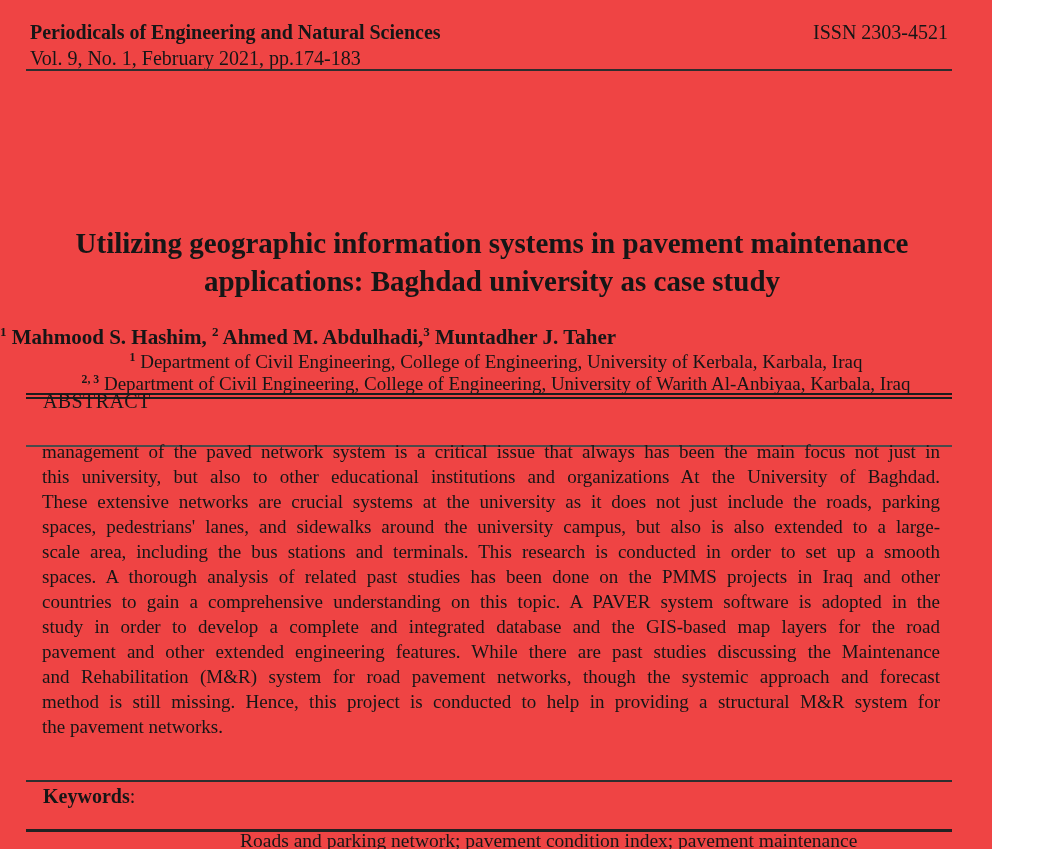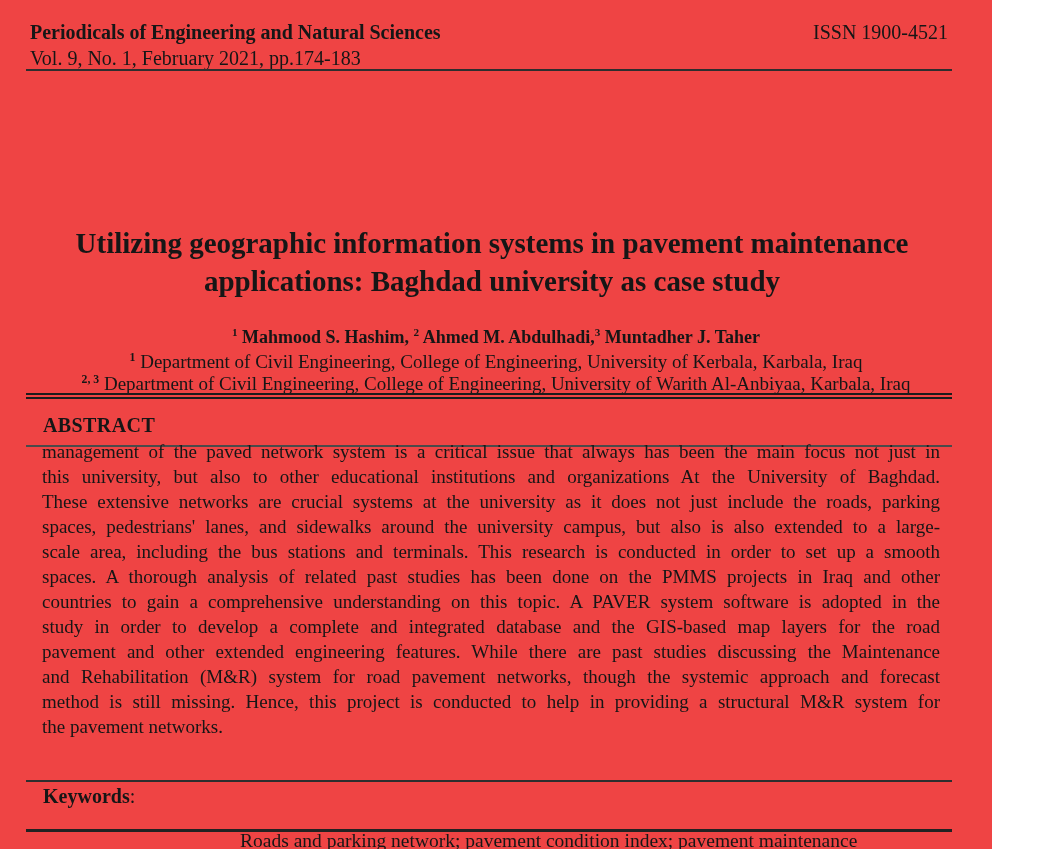--- a/index.html
+++ b/index.html
@@ -44,23 +44,23 @@
     position: absolute;
     left: 22px; right: 30px; top: 224px;
     text-align: center;
     font-weight: bold;
     font-size: 29px;
     line-height: 38px;
   }
   .authors-line {
     position: absolute;
     left: 0; right: 0; top: 324px;
-    text-align: center;
+    text-align: left;
     font-weight: bold;
-    font-size: 18px;
+    font-size: 21px;
     line-height: 26px;
   }
   .affiliations {
     position: absolute;
     left: 0; right: 0; top: 351px;
     text-align: center;
     font-size: 19px;
     line-height: 22px;
   }
   .rule-double {
@@ -68,22 +68,22 @@
     left: 26px; right: 40px; top: 393px;
     height: 6px;
     box-sizing: border-box;
     border-top: 2px solid #1c1c1c;
     border-bottom: 2px solid #1c1c1c;
   }
 
   
   .abstract-heading {
     position: absolute;
-    left: 43px; top: 414px;
-    font-weight: bold;
+    left: 43px; top: 390px;
+    font-weight: normal;
     font-size: 20px;
     letter-spacing: 0.4px;
   }
   .rule-abstract { top: 445px; height: 2px; background: #4a4a4a; }
   .abstract-body {
     position: absolute;
     left: 42px; right: 52px; top: 439px;
     font-size: 19px;
     line-height: 25px;
   }
@@ -108,21 +108,21 @@
   }
   .rule-bottom { top: 829px; height: 3px; background: #222222; }
 </style>
 </head>
 <body>
 
 <div class="page">
 
   <div class="header-row">
     <span class="journal-name">Periodicals of Engineering and Natural Sciences</span>
-    <span class="issn">ISSN 1900-4521</span>
+    <span class="issn">ISSN 2303-4521</span>
   </div>
   <div class="issue-info">Vol. 9, No. 1, February 2021, pp.174-183</div>
   <div class="rule rule-header"></div>
 
   <div class="paper-title">Utilizing geographic information systems in pavement maintenance applications: Baghdad university as case study</div>
 
   <div class="authors-line"><sup>1</sup><span> Mahmood S. Hashim, </span><sup>2</sup><span> Ahmed M. Abdulhadi,</span><sup>3</sup><span> Muntadher J. Taher</span></div>
 
   <div class="affiliations">
     <div><sup>1</sup><span> Department of Civil Engineering, College of Engineering, University of Kerbala, Karbala, Iraq</span></div>

